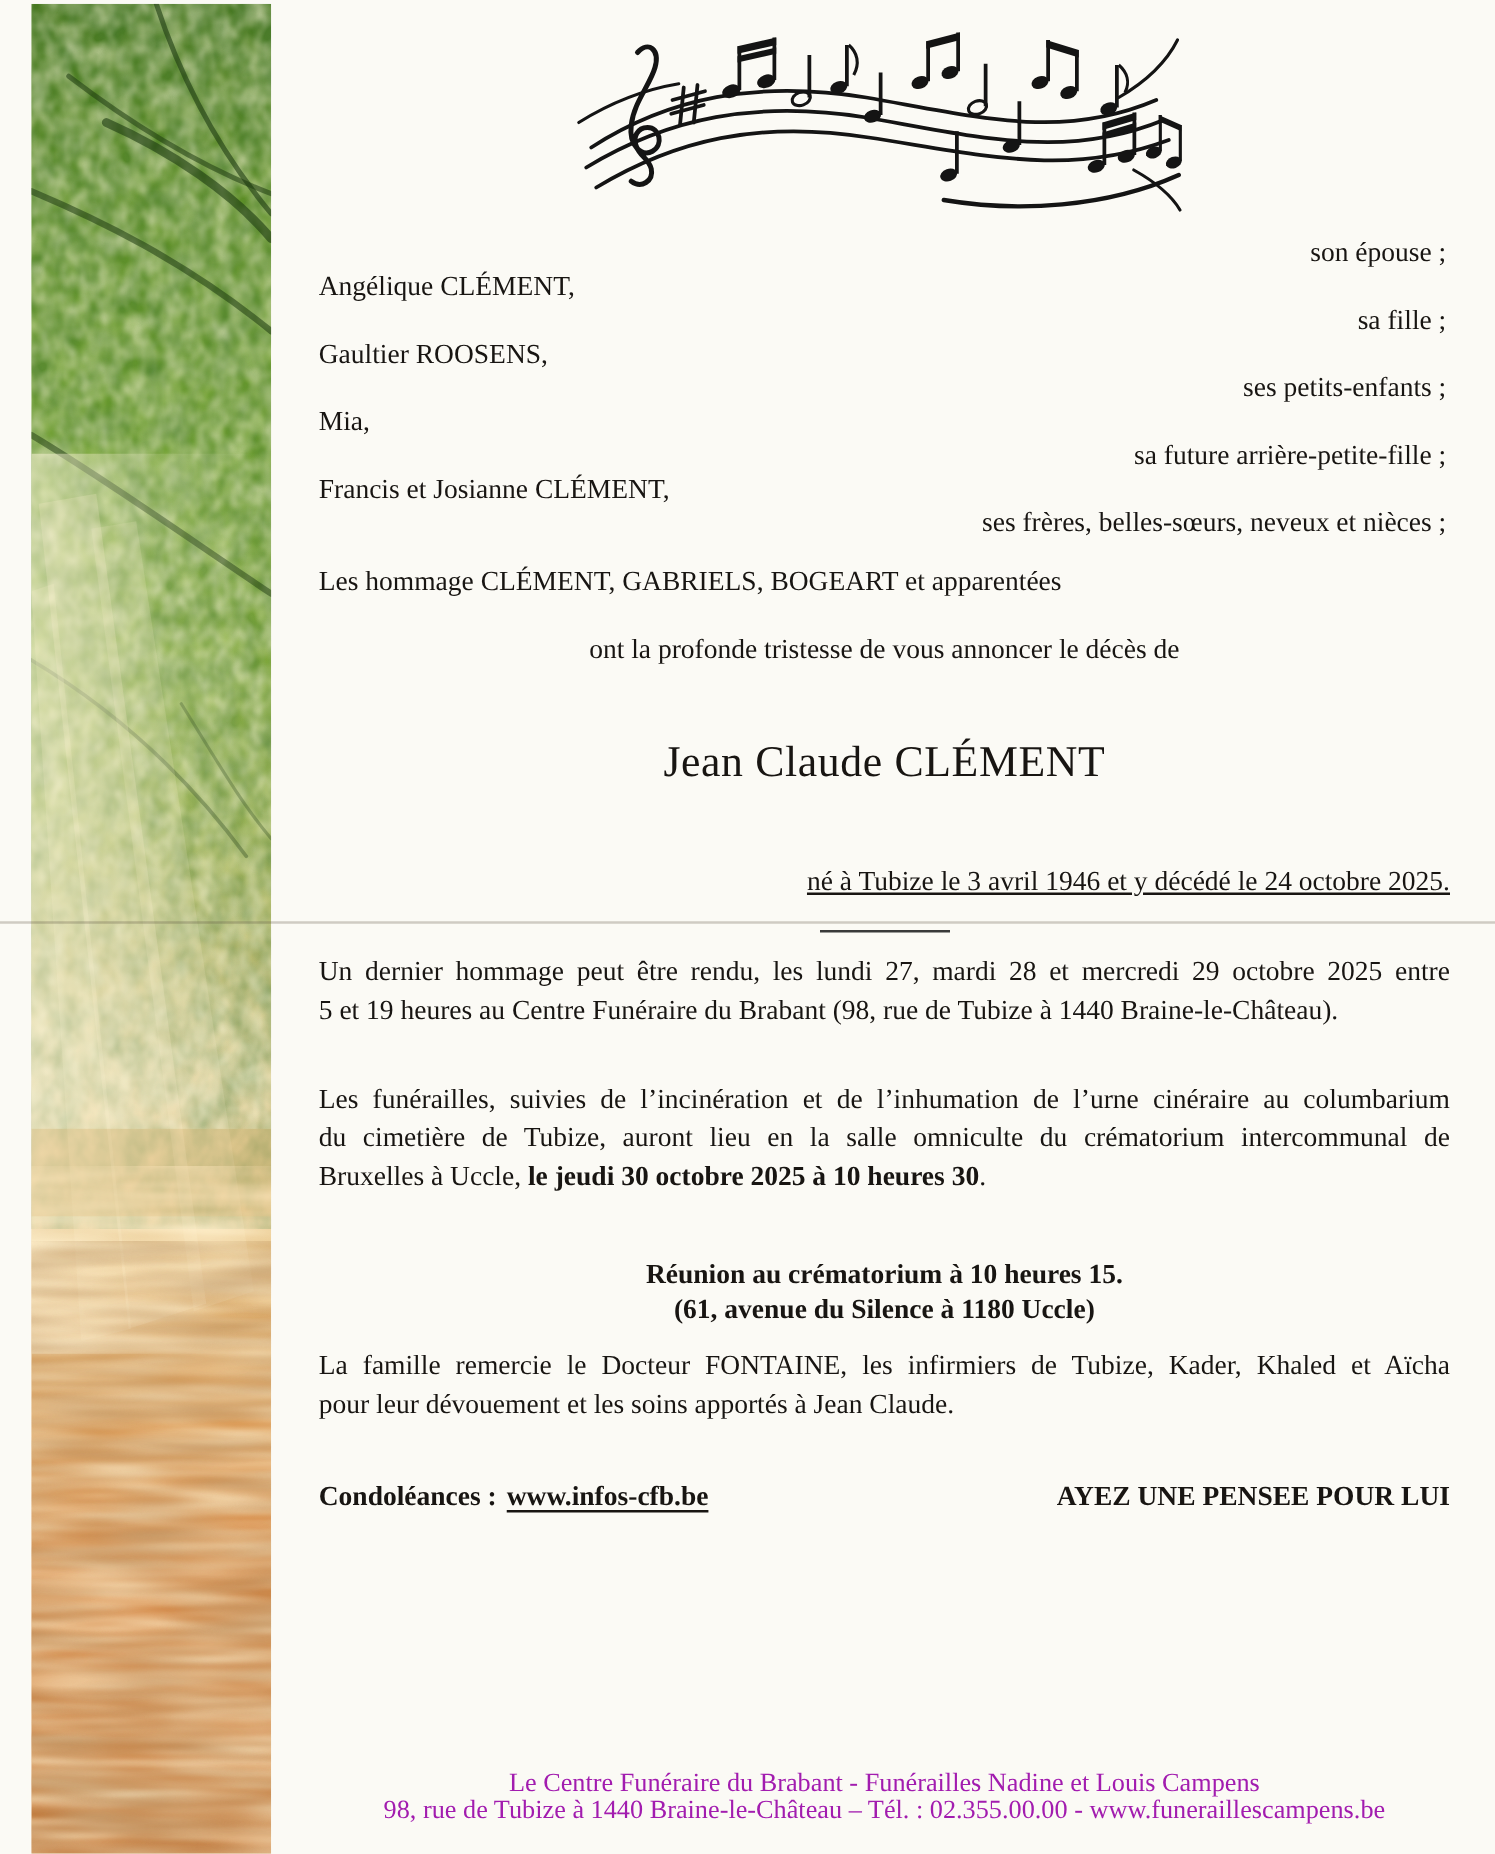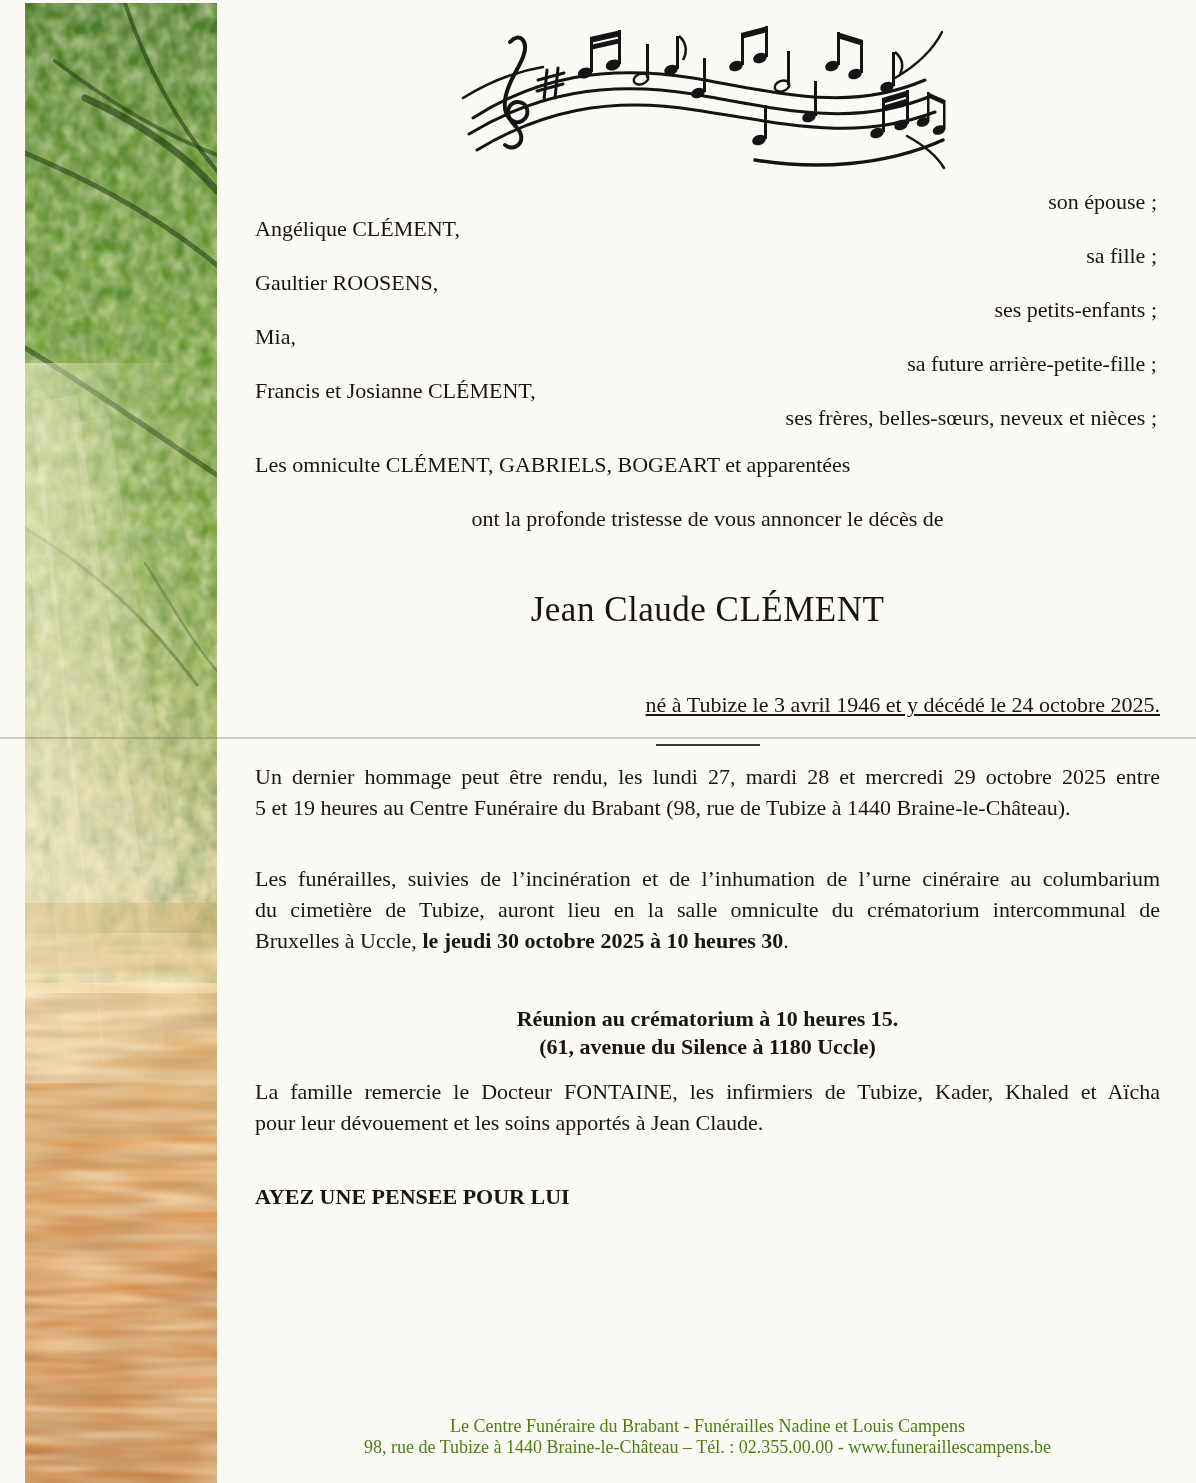--- a/index.html
+++ b/index.html
@@ -62,21 +62,21 @@
     margin-top:45px; display:flex; justify-content:space-between;
     font-weight:bold; line-height:27px;
   }
   .url {
     color:inherit; text-decoration:underline; text-decoration-thickness:2px;
     text-underline-offset:4px; margin-left:8px; cursor:pointer;
   }
 
   .footer {
     position:absolute; left:255px; top:1416px; width:905px;
-    text-align:center; font-size:18px; line-height:21px; color:#4d7c0f;
+    text-align:center; font-size:21px; line-height:21px; color:#a21caf;
   }
 
   
   .foldline {
     position:absolute; left:0; top:737px; width:1196px; height:2px;
     background:rgba(95,82,66,0.28); z-index:5;
   }
 </style>
 </head>
 <body>
@@ -254,21 +254,21 @@
       <div class="nline line-left">Angélique CLÉMENT,</div>
       <div class="nline line-right">sa fille ;</div>
       <div class="nline line-left">Gaultier ROOSENS,</div>
       <div class="nline line-right">ses petits-enfants ;</div>
       <div class="nline line-left">Mia,</div>
       <div class="nline line-right">sa future arrière-petite-fille ;</div>
       <div class="nline line-left">Francis et Josianne CLÉMENT,</div>
       <div class="nline line-right">ses frères, belles-sœurs, neveux et nièces ;</div>
     </div>
 
-    <div class="families">Les omniculte CLÉMENT, GABRIELS, BOGEART et apparentées</div>
+    <div class="families">Les hommage CLÉMENT, GABRIELS, BOGEART et apparentées</div>
 
     <div class="announce">ont la profonde tristesse de vous annoncer le décès de</div>
 
     <div class="deceased">Jean Claude CLÉMENT</div>
 
     <div class="lifedates">né à Tubize le 3 avril 1946 et y décédé le 24 octobre 2025.</div>
 
     <div class="divider"></div>
 
     <div class="para">
@@ -286,20 +286,23 @@
       <div>Réunion au crématorium à 10 heures 15.</div>
       <div>(61, avenue du Silence à 1180 Uccle)</div>
     </div>
 
     <div class="para thanks">
       <div class="jline">La famille remercie le Docteur FONTAINE, les infirmiers de Tubize, Kader, Khaled et Aïcha</div>
       <div class="jlast">pour leur dévouement et les soins apportés à Jean Claude.</div>
     </div>
 
     <div class="bottomrow">
+      <div>
+        <span>Condoléances :</span><a class="url">www.infos-cfb.be</a>
+      </div>
       <div>AYEZ UNE PENSEE POUR LUI</div>
     </div>
 
   </div>
 
   <div class="footer">
     <div>Le Centre Funéraire du Brabant - Funérailles Nadine et Louis Campens</div>
     <div>98, rue de Tubize à 1440 Braine-le-Château – Tél. : 02.355.00.00 - www.funeraillescampens.be</div>
   </div>
 

